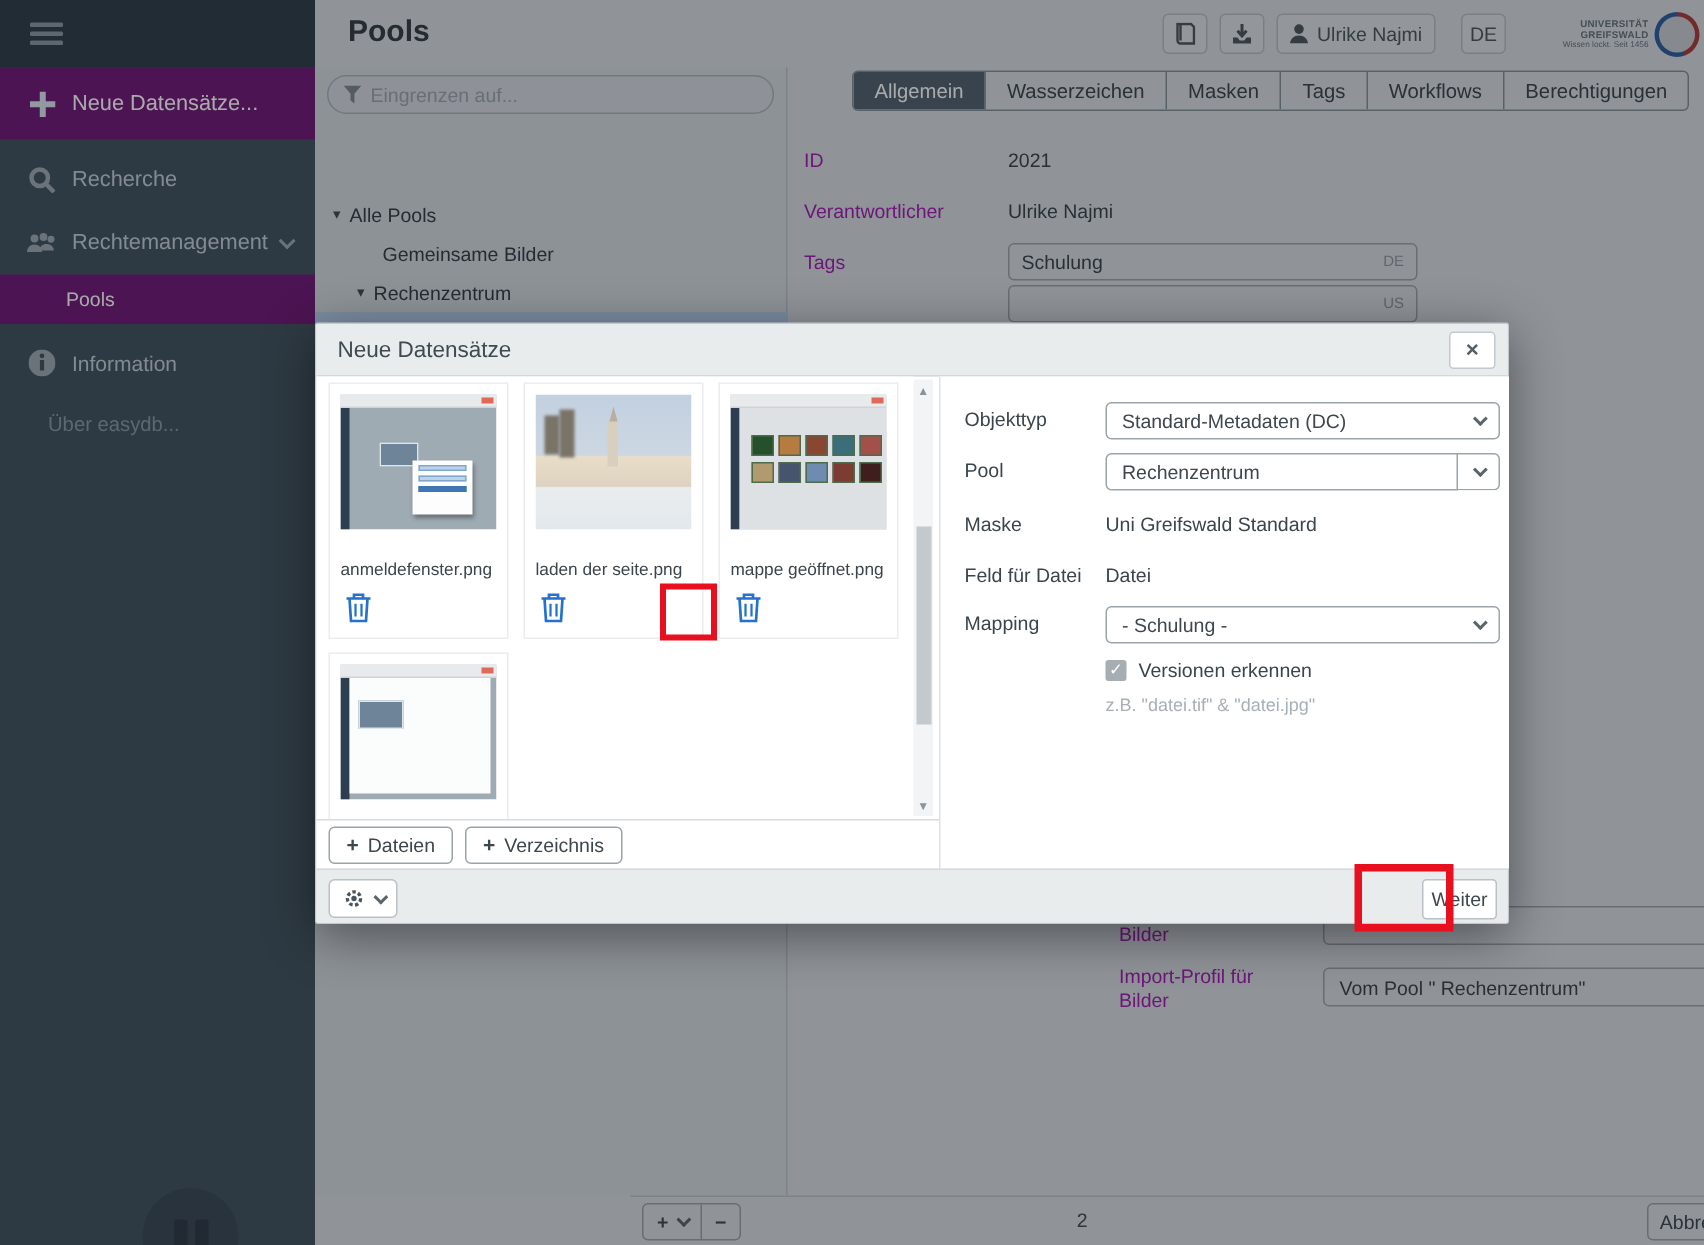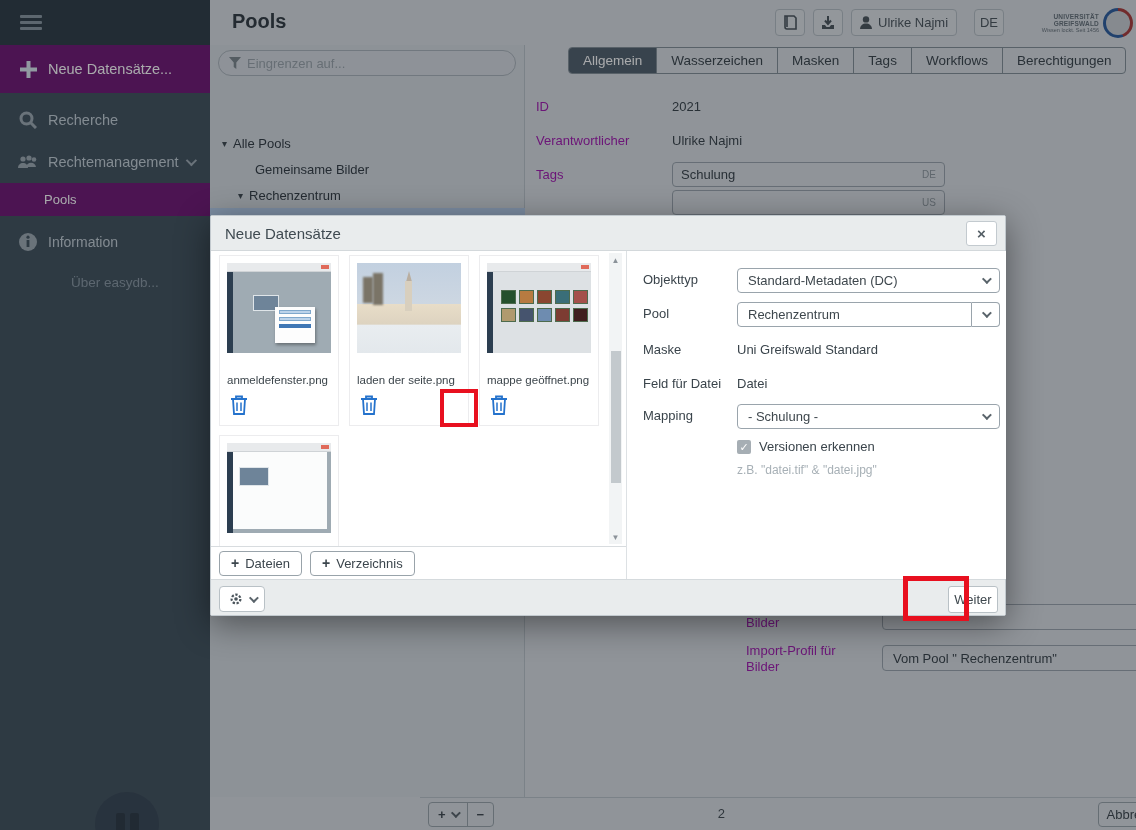--- a/index.html
+++ b/index.html
@@ -14,21 +14,21 @@
   .hamburger span { display:block; height:3px; margin:3px 0; background:#8b98a1; border-radius:1px; }
   .sb-item { position:absolute; left:0; width:210px; display:flex; align-items:center; color:#c4cfd6; cursor:pointer; }
   .sb-item .ic { width:24px; margin-left:16px; margin-right:8px; display:flex; justify-content:center; color:#9fabb3; }
   .sb-item.active { background:#701a75; color:#fff; }
   .sb-item.active .ic { color:#dbe6ef; }
   .si-0 { top:45px; height:48px; font-size:14.5px; }
   .si-1 { top:99px; height:42px; font-size:14.5px; }
   .si-2 { top:141px; height:42px; font-size:14.5px; }
   .si-3 { top:183px; height:33px; padding-left:44px; font-size:13px; }
   .si-4 { top:224px; height:36px; font-size:14px; }
-  .si-5 { top:264px; height:36px; padding-left:71px; color:#8a99a3; font-size:13.5px; }
+  .si-5 { top:264px; height:36px; padding-left:32px; color:#8a99a3; font-size:13.5px; }
   .sb-chev { margin-left:auto; margin-right:16px; width:8px; height:8px; border-right:2px solid #9fabb3; border-bottom:2px solid #9fabb3; transform:rotate(45deg) translateY(-2px); }
   .easydb-mark { position:absolute; left:95px; top:792px; width:64px; height:64px; border-radius:50%; background:#3a4956; display:flex; align-items:center; justify-content:center; gap:5px; }
   .easydb-mark i { display:block; width:9px; height:22px; background:#2f3b46; border-radius:2px; }
 
   
   .main { position:absolute; left:210px; top:0; width:926px; height:830px; }
   .topbar { position:absolute; left:0; top:0; width:926px; height:45px; }
   .page-title { position:absolute; left:22px; top:10px; font-size:20px; font-weight:bold; color:#333d44; }
   .hbtn { position:absolute; top:9px; height:27px; border:1px solid #b4bdc3; border-radius:4px; background:rgba(255,255,255,0.12); display:flex; align-items:center; justify-content:center; color:#4c565d; font-size:13px; padding:0 8px; cursor:pointer; }
   .hb-book { left:565px; width:30px; }

